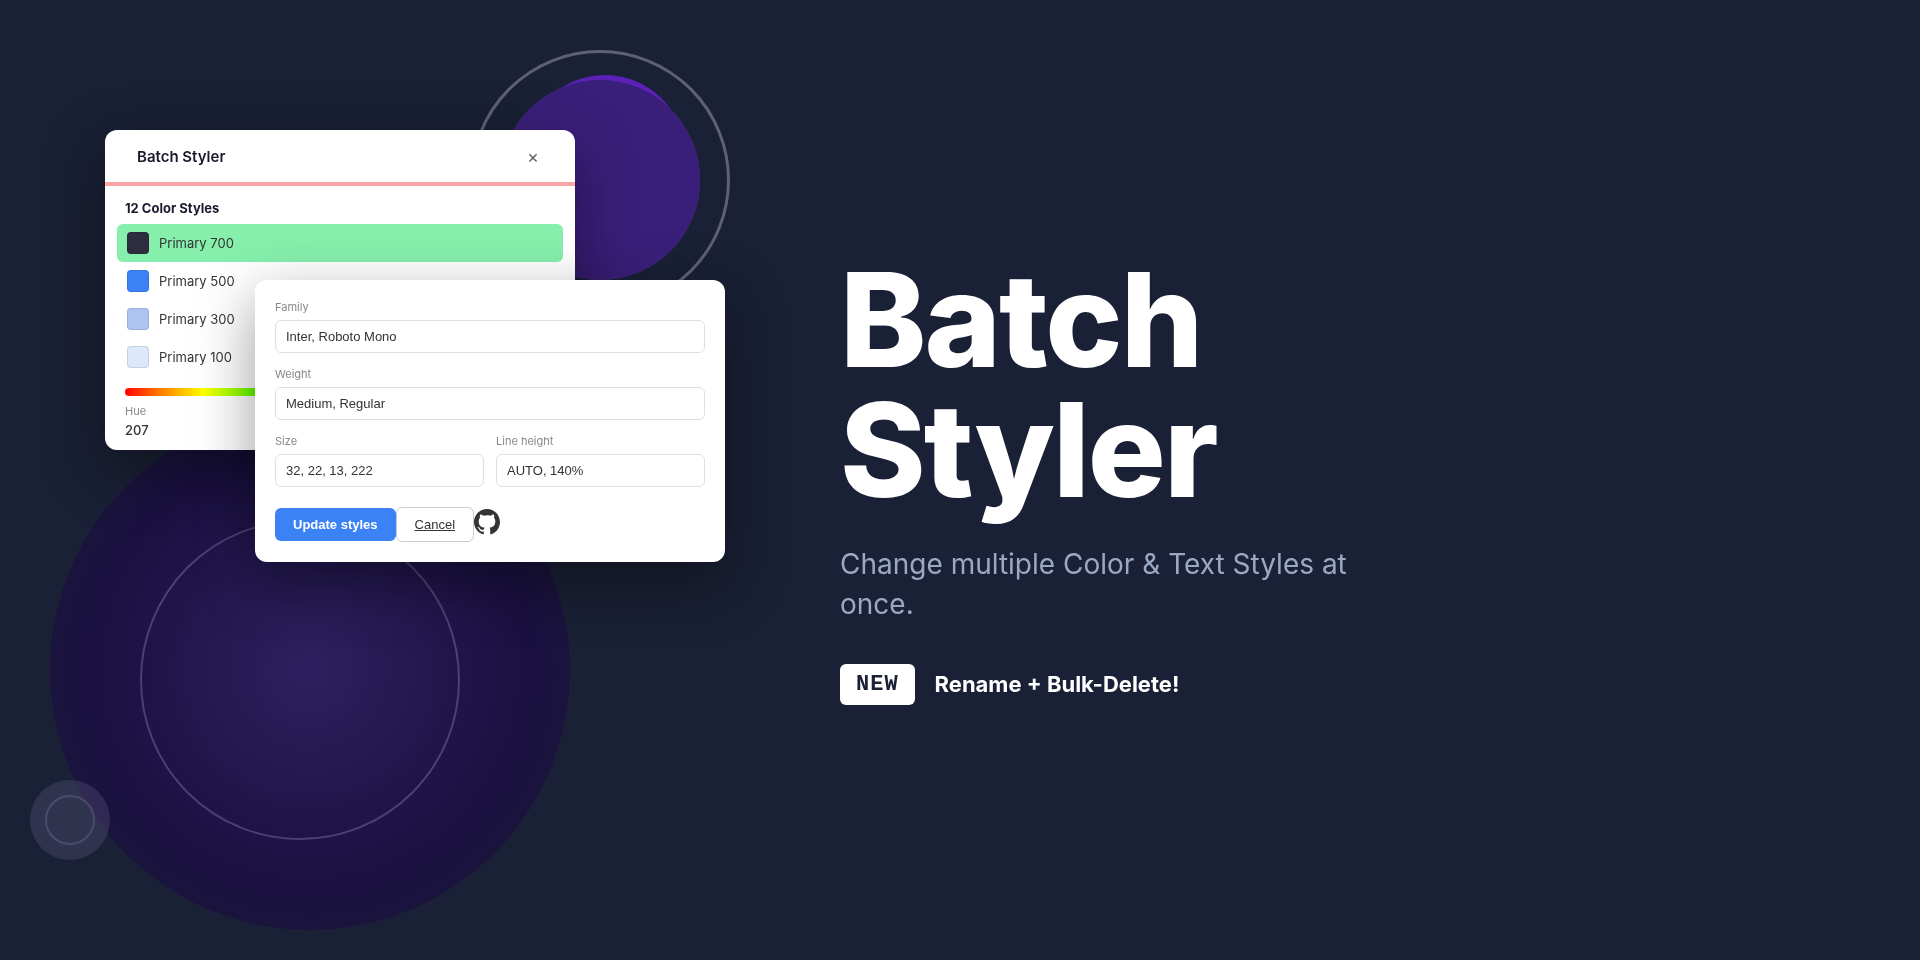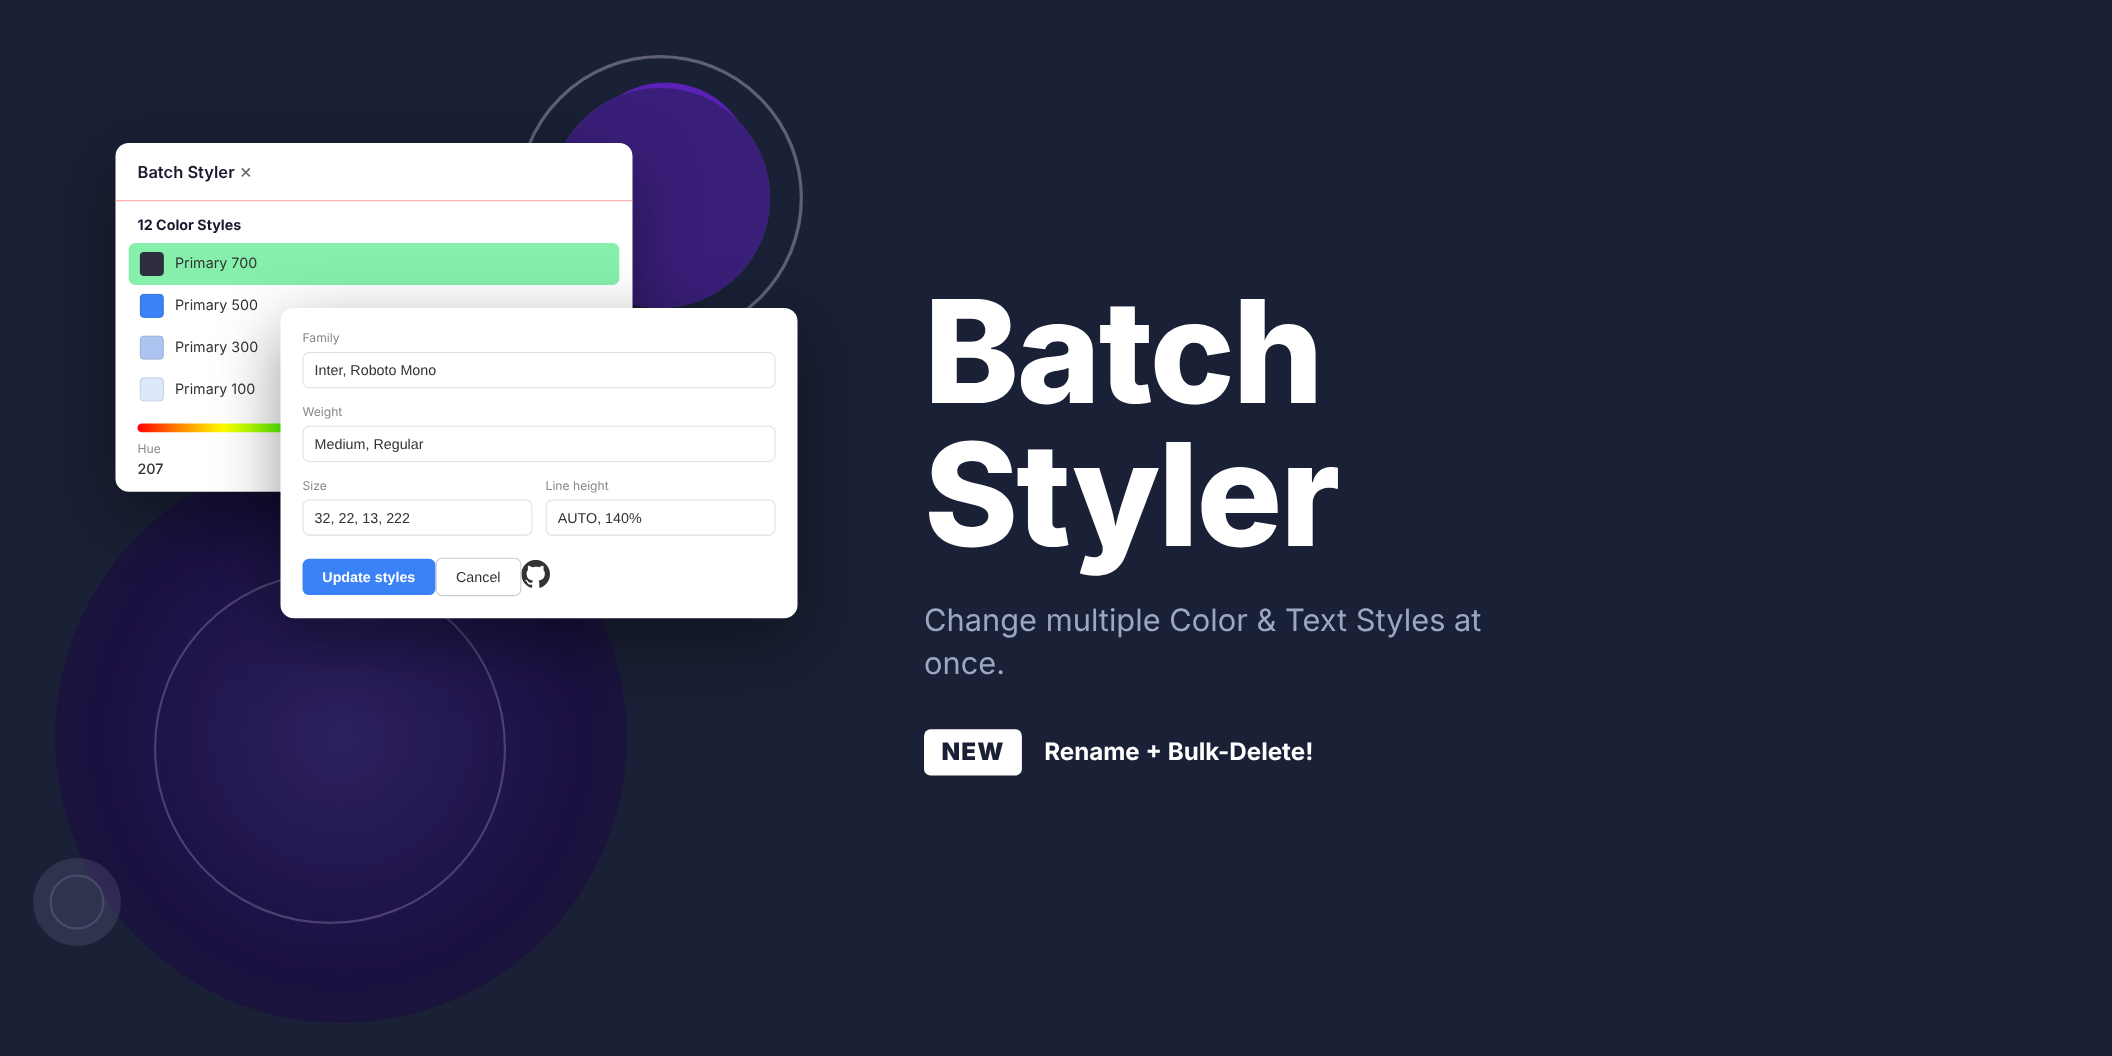--- a/index.html
+++ b/index.html
@@ -113,22 +113,23 @@
       width: 470px;
       background: white;
       border-radius: 12px;
       box-shadow: 0 20px 60px rgba(0,0,0,0.4);
       z-index: 10;
       overflow: hidden;
     }
     .dialog-header {
       display: flex;
       align-items: center;
-      padding: 16px 20px;
-      border-bottom: 1px solid #fca5a5;
+      justify-content: space-between;
+      padding: 16px 32px;
+      border-bottom: 4px solid #fca5a5;
     }
     .dialog-title {
       font-size: 15px;
       font-weight: 600;
       color: #1a1a2e;
     }
     .close-btn {
       width: 20px;
       height: 20px;
       cursor: pointer;
@@ -240,20 +241,21 @@
       cursor: pointer;
     }
     .btn-cancel {
       background: white;
       color: #333;
       border: 1px solid #ccc;
       border-radius: 6px;
       padding: 9px 18px;
       font-size: 13px;
       cursor: pointer;
+      text-decoration: underline;
     }
     .github-icon {
       color: #333;
       font-size: 22px;
     }
 
     
     .right-section {
       flex: 1;
       display: flex;
@@ -283,20 +285,21 @@
       gap: 20px;
     }
     .new-badge {
       background: white;
       color: #1a2035;
       font-size: 22px;
       font-weight: 900;
       padding: 8px 16px;
       border-radius: 6px;
       letter-spacing: 1px;
+      font-family: Liberation Mono, monospace;
     }
     .new-text {
       font-size: 22px;
       font-weight: 700;
       color: white;
     }
   </style>
 </head>
 <body>
 

